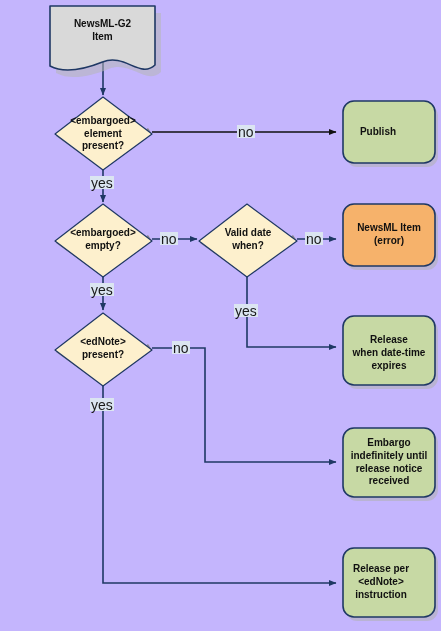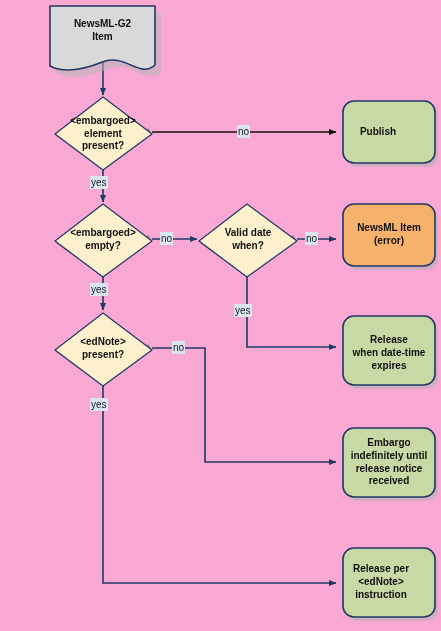--- a/index.html
+++ b/index.html
@@ -8,21 +8,21 @@
     padding: 0;
     background: #ffffff;
   }
   body {
     font-family: "Liberation Sans", sans-serif;
   }
   #canvas {
     position: relative;
     width: 441px;
     height: 631px;
-    background: #f9a8d4;
+    background: #c4b5fd;
     overflow: hidden;
   }
   svg.layer {
     position: absolute;
     left: 0;
     top: 0;
     width: 441px;
     height: 631px;
   }
   .node-label {
@@ -33,21 +33,21 @@
     text-align: center;
     font-size: 10px;
     font-weight: bold;
     color: #101010;
     line-height: 1.28;
     pointer-events: none;
     white-space: pre-line;
   }
   .edge-label {
     position: absolute;
-    font-size: 10px;
+    font-size: 14px;
     font-weight: normal;
     color: #1a1a1a;
     background: #dbe5f1;
     line-height: 12px;
     padding: 1px 1px 0 1px;
     text-align: center;
   }
 </style>
 </head>
 <body>

